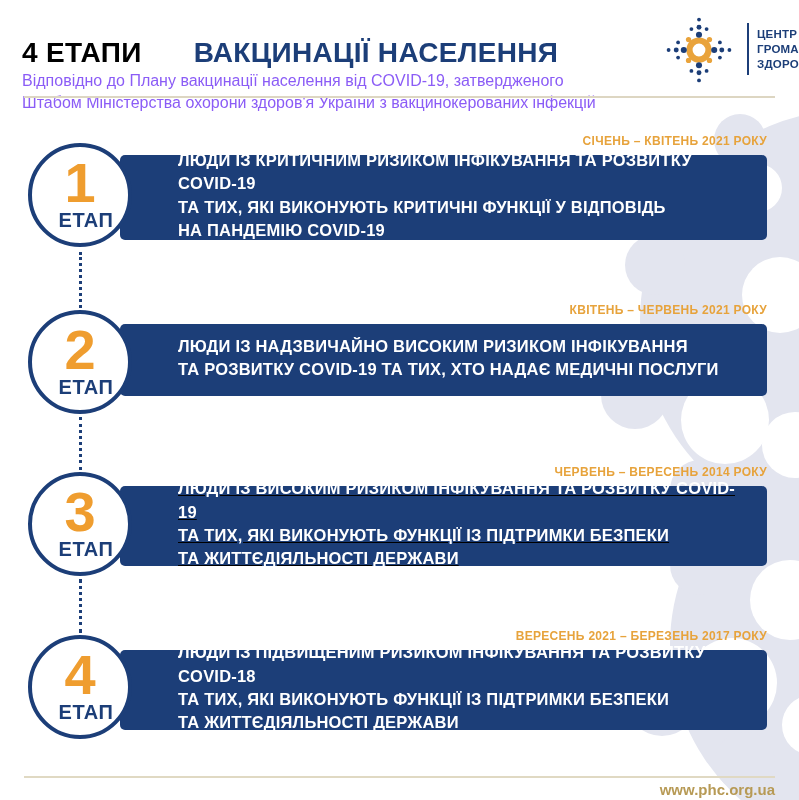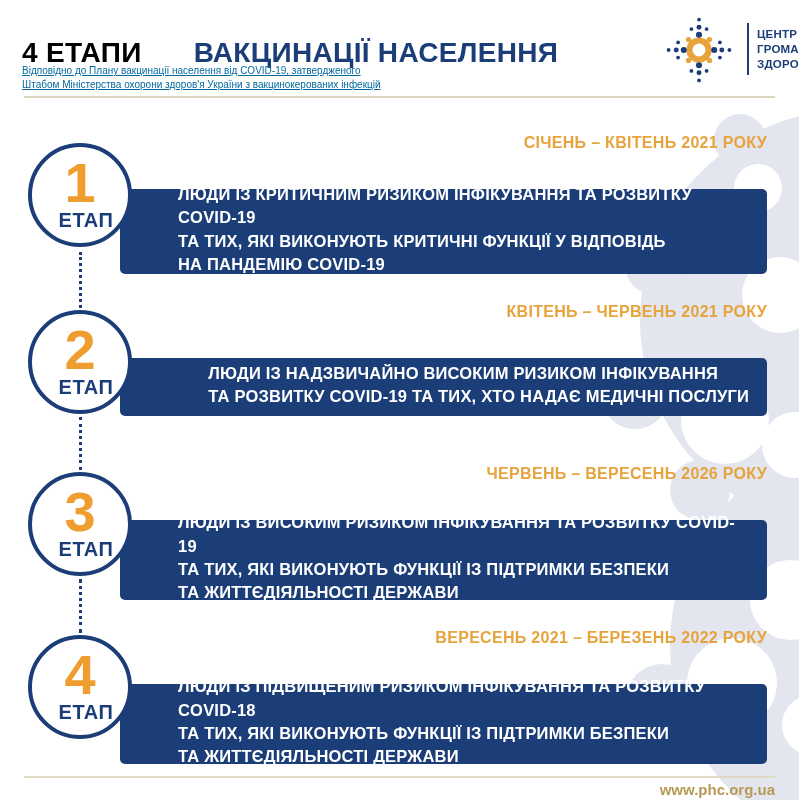--- a/index.html
+++ b/index.html
@@ -7,50 +7,49 @@
     position:relative;
     width:799px;height:800px;
     background:#ffffff;
     overflow:hidden;
     font-family:"Liberation Sans", sans-serif;
   }
   
   .title{position:absolute;left:22px;top:18px;font-size:28px;font-weight:bold;letter-spacing:.3px;white-space:nowrap;}
   .title .accent{color:#000000;}
   .title .rest{color:#1c3e78;margin-left:44px;}
-  .subtitle{position:absolute;left:22px;top:54px;font-size:10px;line-height:1.4;color:#0369a1;white-space:pre-line;text-decoration:underline;}
+  .subtitle{position:absolute;left:22px;top:54px;font-size:16px;line-height:1.4;color:#8b5cf6;white-space:pre-line;}
   .logo{position:absolute;left:661px;top:10px;width:165px;height:80px;}
   .logo-icon{position:absolute;left:0;top:2px;width:76px;height:76px;}
   .logo-divider{position:absolute;left:86px;top:13px;width:2px;height:52px;background:#1c3e78;}
   .logo-text{position:absolute;left:96px;top:17px;font-size:11.5px;font-weight:bold;color:#1c3e78;line-height:1.32;white-space:pre-line;letter-spacing:.2px;}
   .header-divider{position:absolute;left:24px;right:24px;top:96px;height:2px;background:#ddd6c2;}
   
   .watermark{position:absolute;right:0;top:110px;width:260px;height:690px;pointer-events:none;}
   
   .stage{position:absolute;left:0;width:100%;}
-  .stage-date{position:absolute;right:32px;top:0;font-size:16px;font-weight:bold;color:#e7a33c;letter-spacing:.3px;white-space:nowrap;}
+  .stage-date{position:absolute;right:32px;top:0;font-size:12px;font-weight:bold;color:#e7a33c;letter-spacing:.3px;white-space:nowrap;}
   .stage-box{
     position:absolute;left:120px;right:32px;top:21px;
     background:#1c3e78;border-radius:5px;box-sizing:border-box;
     display:flex;align-items:center;
     padding:4px 18px 8px 58px;
-    margin-top:34px;
   }
   .stage-text{margin:0;color:#ffffff;font-size:16.5px;font-weight:bold;line-height:1.42;letter-spacing:.2px;white-space:pre-line;}
   .stage-circle{
     position:absolute;left:28px;width:96px;height:96px;
     border:4px solid #1c3e78;border-radius:50%;background:#ffffff;
     display:flex;flex-direction:column;align-items:center;justify-content:center;
     z-index:2;
   }
   .stage-circle .num{color:#ef9d2f;font-size:56px;font-weight:bold;line-height:.9;}
   .stage-circle .lbl{color:#1c3e78;font-size:20px;font-weight:bold;letter-spacing:.5px;margin-top:1px;padding-left:12px;}
   .stage-1{top:134px;} .stage-1 .stage-circle{top:9px;}  .stage-1 .stage-box{height:85px;}
-  .stage-2{top:303px;} .stage-2 .stage-circle{top:7px;}  .stage-2 .stage-box{height:58px;justify-content:flex-end;}
-  .stage-3{top:465px;} .stage-3 .stage-circle{top:7px;}  .stage-3 .stage-box{height:80px;}
+  .stage-2{top:303px;} .stage-2 .stage-circle{top:7px;}  .stage-2 .stage-box{height:72px;}
+  .stage-3{top:465px;} .stage-3 .stage-circle{top:7px;}  .stage-3 .stage-box{height:80px;text-decoration:underline;}
   .stage-4{top:629px;} .stage-4 .stage-circle{top:6px;}  .stage-4 .stage-box{height:80px;}
   .connector{position:absolute;left:79px;width:0;border-left:3px dotted #1c3e78;z-index:1;}
   .connector-1{top:252px;height:56px;}
   .connector-2{top:417px;height:53px;}
   .connector-3{top:579px;height:54px;}
   
   .footer-divider{position:absolute;left:24px;right:24px;top:776px;height:2px;background:#e0d9c3;}
   .footer-url{position:absolute;right:24px;top:781px;font-size:15px;font-weight:600;color:#b79a55;text-decoration:none;}
 </style>
 </head>
@@ -149,35 +148,35 @@
 ТА РОЗВИТКУ COVID-19 ТА ТИХ, ХТО НАДАЄ МЕДИЧНІ ПОСЛУГИ</p>
     </div>
     <div class="stage-circle">
       <span class="num">2</span>
       <span class="lbl">ЕТАП</span>
     </div>
   </section>
   <div class="connector connector-2"></div>
 
   <section class="stage stage-3">
-    <div class="stage-date">ЧЕРВЕНЬ – ВЕРЕСЕНЬ 2026 РОКУ</div>
+    <div class="stage-date">ЧЕРВЕНЬ – ВЕРЕСЕНЬ 2014 РОКУ</div>
     <div class="stage-box">
       <p class="stage-text">ЛЮДИ ІЗ ВИСОКИМ РИЗИКОМ ІНФІКУВАННЯ ТА РОЗВИТКУ COVID-19
 ТА ТИХ, ЯКІ ВИКОНУЮТЬ ФУНКЦІЇ ІЗ ПІДТРИМКИ БЕЗПЕКИ
 ТА ЖИТТЄДІЯЛЬНОСТІ ДЕРЖАВИ</p>
     </div>
     <div class="stage-circle">
       <span class="num">3</span>
       <span class="lbl">ЕТАП</span>
     </div>
   </section>
   <div class="connector connector-3"></div>
 
   <section class="stage stage-4">
-    <div class="stage-date">ВЕРЕСЕНЬ 2021 – БЕРЕЗЕНЬ 2022 РОКУ</div>
+    <div class="stage-date">ВЕРЕСЕНЬ 2021 – БЕРЕЗЕНЬ 2017 РОКУ</div>
     <div class="stage-box">
       <p class="stage-text">ЛЮДИ ІЗ ПІДВИЩЕНИМ РИЗИКОМ ІНФІКУВАННЯ ТА РОЗВИТКУ COVID-18
 ТА ТИХ, ЯКІ ВИКОНУЮТЬ ФУНКЦІЇ ІЗ ПІДТРИМКИ БЕЗПЕКИ
 ТА ЖИТТЄДІЯЛЬНОСТІ ДЕРЖАВИ</p>
     </div>
     <div class="stage-circle">
       <span class="num">4</span>
       <span class="lbl">ЕТАП</span>
     </div>
   </section>

